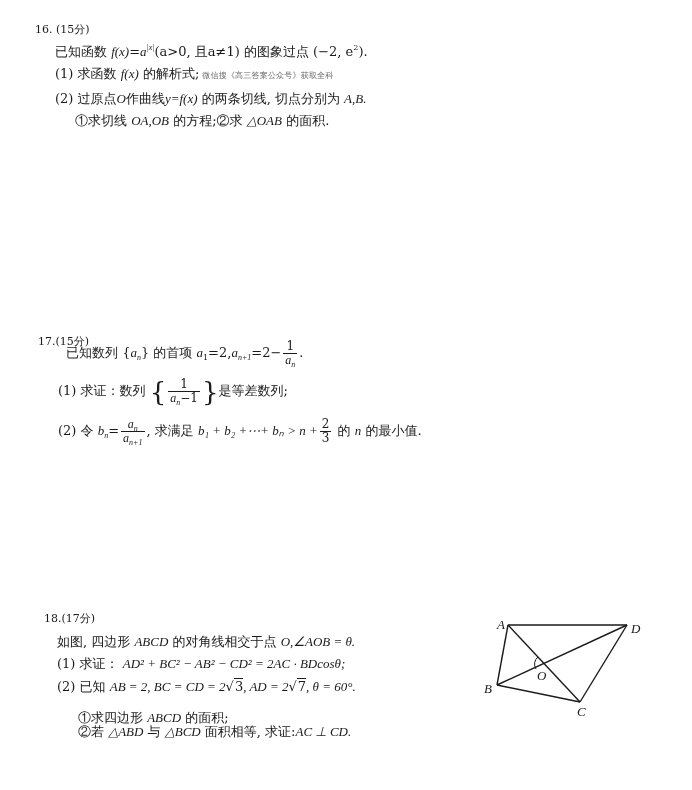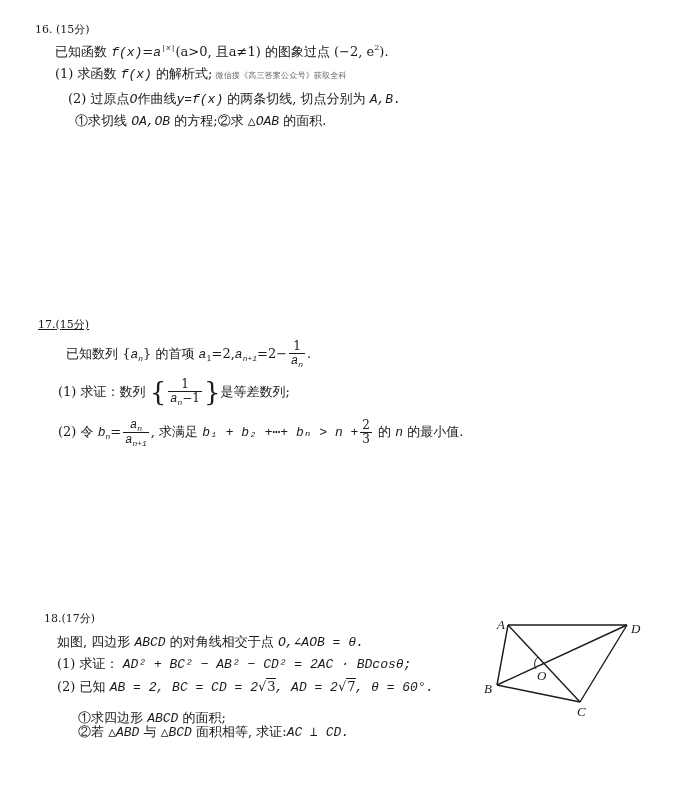--- a/index.html
+++ b/index.html
@@ -6,21 +6,21 @@
   body {
     width: 692px; height: 790px; position: relative; overflow: hidden;
     font-family: "DejaVu Serif", "Liberation Serif", serif;
     color: #1a1a1a;
   }
   .line {
     position: absolute; white-space: nowrap;
     font-size: 13px; line-height: 18px;
   }
   .qhead { font-size: 11px; text-align: center; }
-  i, .it { font-style: italic; font-family: Liberation Mono, monospace; }
+  i, .it { font-style: italic; font-family: Liberation Serif, serif; }
   .wm { font-size: 8px; color: #666; letter-spacing: 0.2px; margin-left: 3px; margin-top: 7px; }
   sup { font-size: 8px; vertical-align: 6px; line-height: 0; }
   sub { font-size: 8px; vertical-align: -3px; line-height: 0; }
   .frac { display: inline-flex; flex-direction: column; align-items: center; vertical-align: middle; margin: 0 2px; line-height: 13px; font-size: 12px; }
   .frac .num { padding: 0 2px; }
   .frac .den { border-top: 1px solid #1a1a1a; padding: 0 2px; }
   .brace { font-size: 26px; vertical-align: middle; line-height: 0; font-weight: 300; }
   .sqrt { border-top: 1px solid #1a1a1a; padding-left: 1px; }
   svg text { font-family: "Liberation Serif", "DejaVu Serif", serif; font-style: italic; font-size: 13px; fill: #1a1a1a; }
 </style>
@@ -40,38 +40,38 @@
     <span>(−2, e</span><sup>2</sup><span>).</span>
   </div>
 
   <div class="line" style="left:55px; top:65px;">
     <span>(1)</span>
     <span>求函数</span>
     <i>f(x)</i>
     <span>的解析式;</span><span class="wm">微信搜《高三答案公众号》获取全科</span>
   </div>
 
-  <div class="line" style="left:68px; top:90px;">
+  <div class="line" style="left:55px; top:90px;">
     <span>(2)</span>
     <span>过原点</span><i>O</i><span>作曲线</span><i>y=f(x)</i>
     <span>的两条切线, 切点分别为</span>
     <i>A,B.</i>
   </div>
 
   <div class="line" style="left:75px; top:112px;">
     <span>①求切线</span>
     <i>OA,OB</i>
     <span>的方程;</span><span>②求</span>
     <i>△OAB</i>
     <span>的面积.</span>
   </div>
 </div>
 
 <div>
-  <div class="line qhead" style="left:38px; top:316px;text-decoration:underline;">
+  <div class="line qhead" style="left:38px; top:333px;">
     <span>17.</span><span>(15分)</span>
   </div>
 
   <div class="line" style="left:66px; top:340px;">
     <span>已知数列</span>
     <span>{</span><i>a</i><sub class="it">n</sub><span>}</span>
     <span>的首项</span>
     <i>a</i><sub>1</sub><span>=2,</span><i>a</i><sub class="it">n+1</sub><span>=2−</span><span class="frac">
         <span class="num">1</span>
         <span class="den"><i>a</i><sub class="it">n</sub></span>

